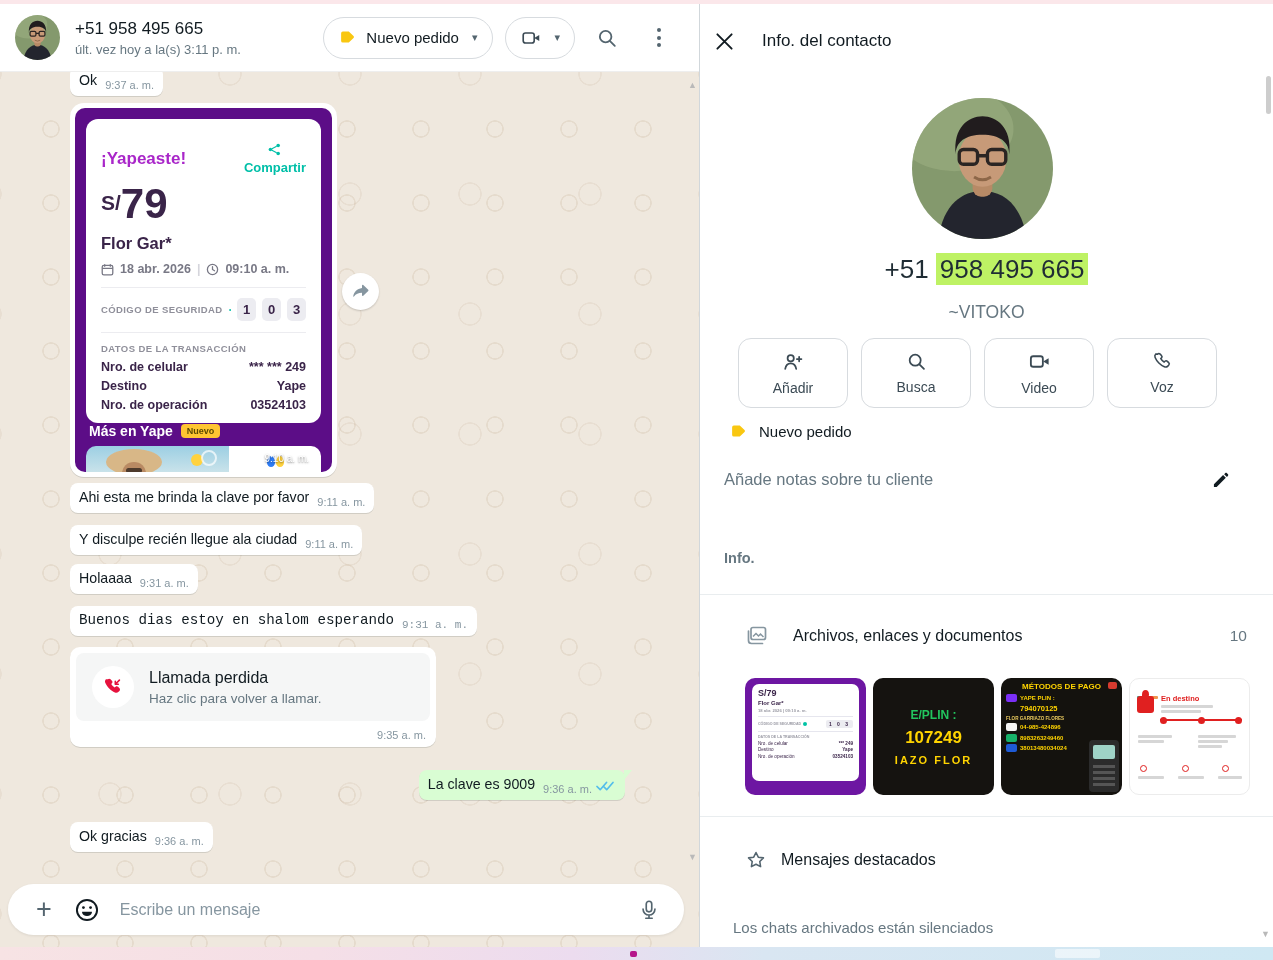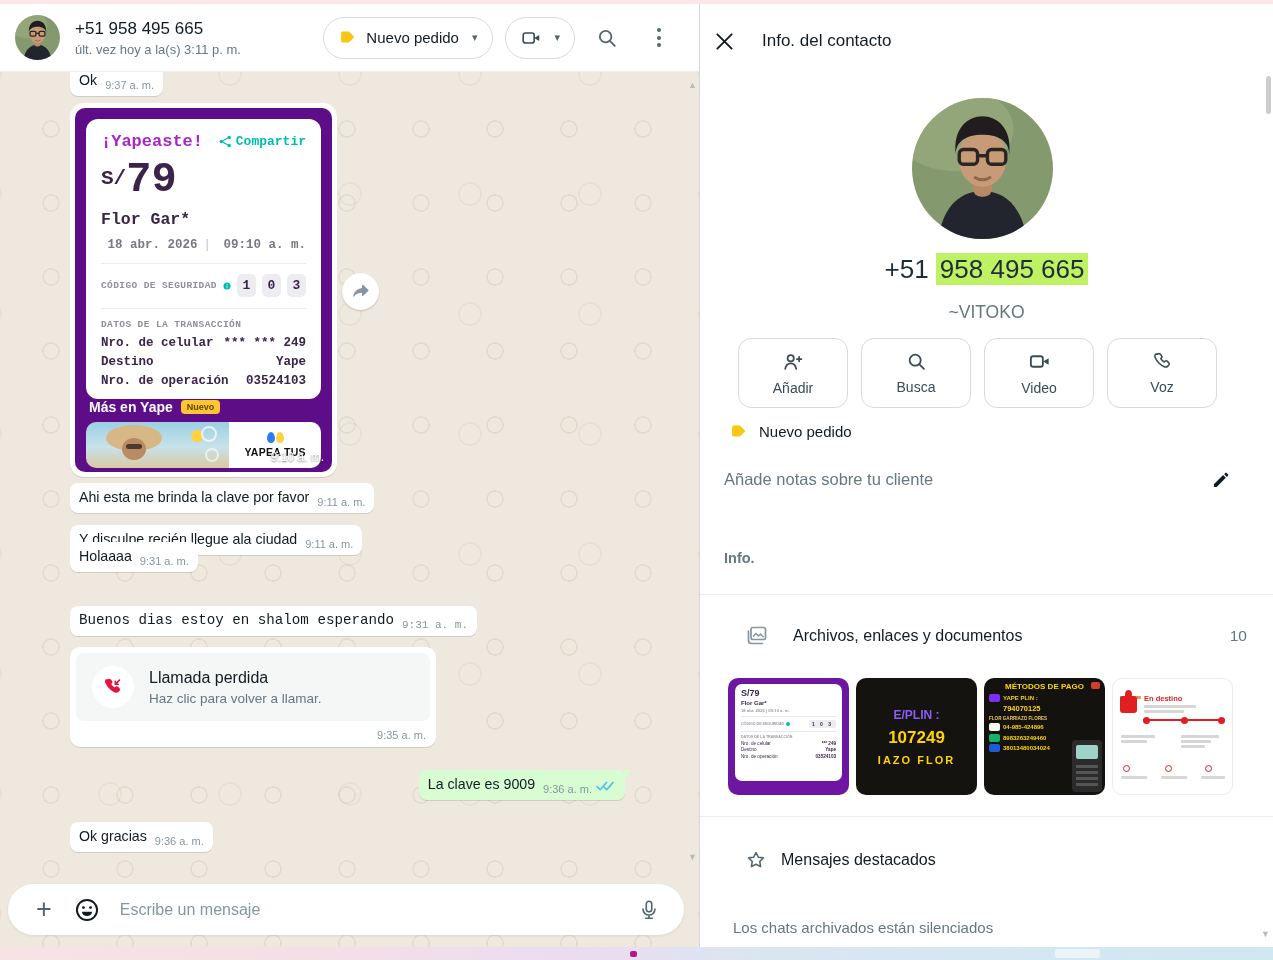--- a/index.html
+++ b/index.html
@@ -44,24 +44,24 @@
     padding:6px 9px 8px 9px; font-size:14.2px; color:#111b21; white-space:nowrap; z-index:5; }
   .b-time { font-size:11px; color:#8696a0; margin-left:8px; position:relative; top:4px; }
   .out { background:#d9fdd3; }
   .out::before { content:''; position:absolute; top:0; right:-7px; width:0; height:0;
     border-left:8px solid #d9fdd3; border-bottom:10px solid transparent; }
   .ticks { display:inline-block; vertical-align:-3px; margin-left:4px; }
 
   
   .msg-receipt { left:70px; top:103px; width:267px; height:374px; padding:5px; border-radius:14px; cursor:pointer; }
   .ycard { width:100%; height:100%; background:#5c0d87; border-radius:10px; padding:11px 11px 10px; display:flex; flex-direction:column; position:relative; overflow:hidden; }
-  .ycard-inner { background:#fff; border-radius:12px; padding:13px 15px 11px;font-family:Liberation Mono, monospace; }
+  .ycard-inner { background:#fff; border-radius:12px; padding:24px 15px 11px; }
   .y-toprow { display:flex; align-items:center; justify-content:space-between; }
   .y-title { color:#a926c9; font-weight:700; font-size:17px; }
-  .y-share { color:#00bfa8; font-weight:700; font-size:13px; display:flex; gap:4px; align-items:center; cursor:pointer; }
+  .y-share { color:#00bfa8; font-weight:700; font-size:13px; display:flex; gap:4px; align-items:center; cursor:pointer;flex-direction:column; }
   .y-amtrow { display:flex; margin-top:8px; }
   .y-cur { font-size:21px; font-weight:700; color:#3a2449; margin-top:8px; }
   .y-amt { font-size:42px; font-weight:700; color:#3a2449; line-height:1; }
   .y-payee { font-size:16.5px; font-weight:700; color:#3a2449; margin-top:9px; }
   .y-date { display:flex; align-items:center; gap:6px; color:#787885; font-size:12.5px; font-weight:700; margin-top:9px; }
   .y-date .sep { color:#d5d5dc; }
   .y-hr { border-top:1px solid #ececf0; margin:11px 0 10px; }
   .y-sec { display:flex; align-items:center; gap:6px; }
   .y-slabel { font-size:9.5px; color:#8f8f9a; font-weight:700; letter-spacing:.4px; }
   .y-digits { margin-left:auto; display:flex; gap:6px; }
@@ -81,21 +81,21 @@
   .y-photo .shade { position:absolute; left:40px; top:22px; width:16px; height:5px; background:#4d3a2c; border-radius:3px; }
   .y-photo .bbl1 { position:absolute; right:26px; top:8px; width:12px; height:12px; background:#ffd23e; border-radius:50%; }
   .y-photo .bbl2 { position:absolute; right:12px; top:4px; width:16px; height:16px; border:2px solid rgba(255,255,255,.7); border-radius:50%; }
   .y-photo .bbl3 { position:absolute; right:10px; top:26px; width:14px; height:14px; border:2px solid rgba(255,255,255,.6); border-radius:50%; }
   .y-right { flex:1; background:#fff; display:flex; flex-direction:column; align-items:center; justify-content:center; gap:3px; }
   .y-logo { display:flex; gap:1px; }
   .y-logo i { width:8px; height:11px; border-radius:50% 50% 50% 50%/60% 60% 40% 40%; }
   .y-logo i:first-child { background:#2f7df6; }
   .y-logo i:last-child { background:#ffd23e; }
   .y-cap { font-size:10.5px; font-weight:800; color:#111; letter-spacing:.3px; }
-  .y-time-overlay { position:absolute; right:8px; bottom:8px; color:#fff; font-size:12px; text-shadow:0 1px 2px rgba(0,0,0,.55); z-index:3; }
+  .y-time-overlay { position:absolute; right:23px; bottom:8px; color:#fff; font-size:10px; text-shadow:0 1px 2px rgba(0,0,0,.55); z-index:3; }
 
   .fwd { position:absolute; left:342px; top:273px; width:37px; height:37px; border-radius:50%; background:#fff;
     box-shadow:0 1px 2px rgba(0,0,0,.18); display:flex; align-items:center; justify-content:center; cursor:pointer; z-index:6; }
 
   .msg-call { left:70px; top:647px; width:366px; border-radius:10px; padding:6px 6px 0; white-space:normal; }
   .call-box { background:#f5f6f6; border-radius:8px; padding:13px 16px; display:flex; align-items:center; gap:15px; cursor:pointer; }
   .call-ic { width:42px; height:42px; border-radius:50%; background:#fff; flex:none; display:flex; align-items:center; justify-content:center; }
   .call-title { font-size:16px; color:#111b21; }
   .call-sub { font-size:13.5px; color:#667781; margin-top:4px; }
   .call-time { text-align:right; font-size:11px; color:#8696a0; padding:8px 4px 6px 0; }
@@ -122,38 +122,38 @@
   .act .alab { font-size:14px; color:#3b4a54; }
   .ip-order { position:absolute; top:419px; left:30px; display:flex; align-items:center; gap:12px; }
   .ip-order .olab { font-size:15px; color:#111b21; }
   .ip-notes { position:absolute; top:466px; left:24px; font-size:16.5px; color:#667781; cursor:text; }
   .ip-pencil { position:absolute; top:466px; right:42px; cursor:pointer; }
   .ip-info-h { position:absolute; top:546px; left:24px; font-size:14.5px; font-weight:700; color:#667781; }
   .ip-div { position:absolute; left:0; width:100%; height:1px; background:#e9edef; }
   .ip-media-row { position:absolute; top:620px; left:0; width:100%; display:flex; align-items:center; padding:0 26px 0 45px; cursor:pointer; }
   .ip-media-row .mlab { margin-left:24px; font-size:16px; color:#111b21; }
   .ip-media-row .mcount { margin-left:auto; font-size:15.5px; color:#667781; }
-  .ip-thumbs { position:absolute; top:674px; left:28px; display:flex; gap:7px;align-items:center; }
+  .ip-thumbs { position:absolute; top:674px; left:45px; display:flex; gap:7px;align-items:center; }
   .thumb { width:121px; height:117px; border-radius:10px; overflow:hidden; cursor:pointer; position:relative; flex:none; }
 
   .t-receipt { background:#6d16a2; }
   .t-card { margin:6px 7px 0; background:#fff; border-radius:7px; height:97px; padding:4px 6px; overflow:hidden; }
   .t-amt { font-size:9px; font-weight:800; color:#3a2449; }
   .t-payee { font-size:6px; font-weight:700; color:#3a2449; margin-top:2px; }
   .t-date { font-size:4.2px; color:#9a9aa4; font-weight:700; margin-top:2px; }
   .t-hr { border-top:.5px solid #e6e6ee; margin:3px 0; }
   .t-sec { display:flex; align-items:center; font-size:3.6px; color:#9a9aa4; font-weight:700; }
   .t-sec .dot { width:4px; height:4px; background:#00c3a5; border-radius:50%; margin-left:2px; }
   .t-sec .digs { margin-left:auto; font-size:5px; font-weight:700; color:#3a2449; background:#ececf1; padding:1px 3px; border-radius:2px; letter-spacing:2px; }
   .t-tx { font-size:3.6px; color:#9a9aa4; font-weight:700; margin:2px 0 1px; }
   .t-row { display:flex; justify-content:space-between; font-size:4.6px; color:#3a2449; margin-top:1.5px; }
   .t-row .v { font-weight:700; }
 
   .t-plin { background:#151310; display:flex; flex-direction:column; align-items:center; justify-content:center; gap:6px; }
-  .t-plin .p1 { font-size:12px; font-weight:800; color:#8b5cf6; }
+  .t-plin .p1 { font-size:12px; font-weight:800; color:#22c55e; }
   .t-plin .p2 { font-size:17px; font-weight:800; color:#ffd400; }
   .t-plin .p3 { font-size:11px; font-weight:700; color:#ffd400; letter-spacing:2px; }
 
   .t-met { background:#14120e; padding:4px 5px; }
   .t-met .mtitle { font-size:8px; font-weight:800; color:#ffd400; text-align:center; }
   .mrow { display:flex; align-items:center; gap:3px; margin-top:2.5px; }
   .chip { width:11px; height:8px; border-radius:2px; flex:none; }
   .chip.purple { background:#7b2ff7; } .chip.white { background:#f5f5f5; } .chip.green { background:#17b26a; } .chip.blue { background:#1e5bd6; }
   .mtext { font-size:6px; font-weight:700; color:#ffd400; }
   .mtext.big { font-size:7.5px; font-weight:800; }
@@ -340,21 +340,21 @@
       <path d="M13.2 7.2 V4.3 c0-.8.95-1.2 1.5-.65 l6 5.7 c.4.4.4 1 0 1.4 l-6 5.7 c-.55.55-1.5.15-1.5-.65 v-2.9 c-4.3 0-7.4 1.4-9.6 4.5-.3.45-1.05.2-.95-.35 C3.6 12.3 7.3 8 13.2 7.2 Z" fill="#8696a0"></path>
     </svg>
   </div>
 
   <div class="bubble" style="left:70px; top:483px;">
     <span>Ahi esta me brinda  la clave por favor</span><span class="b-time">9:11 a. m.</span>
   </div>
   <div class="bubble" style="left:70px; top:525px;">
     <span>Y disculpe recién llegue ala ciudad</span><span class="b-time">9:11 a. m.</span>
   </div>
-  <div class="bubble" style="left:70px; top:542px;">
+  <div class="bubble" style="left:70px; top:564px;">
     <span>Holaaaa</span><span class="b-time">9:31 a. m.</span>
   </div>
   <div class="bubble" style="left:70px; top:606px;font-family:Liberation Mono, monospace;">
     <span>Buenos dias estoy en shalom esperando</span><span class="b-time">9:31 a. m.</span>
   </div>
 
   <div class="bubble msg-call">
     <div class="call-box">
       <div class="call-ic">
         <svg width="22" height="22" viewBox="0 0 24 24">

